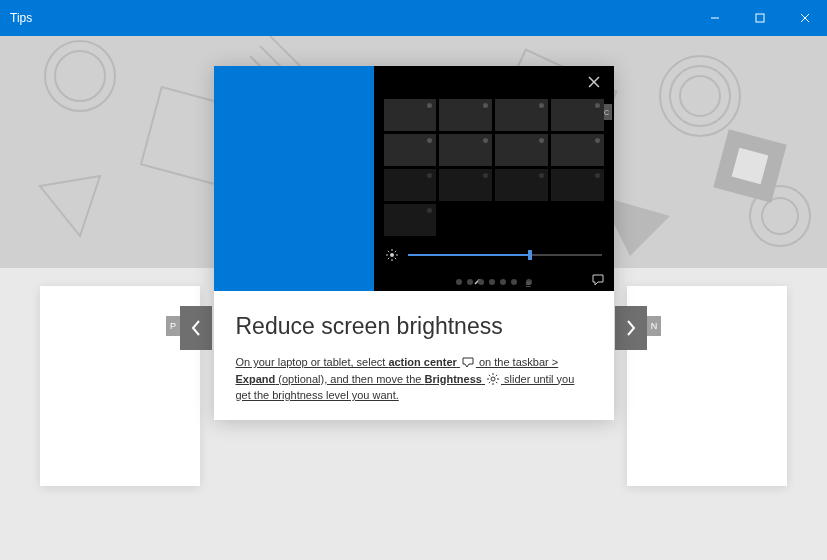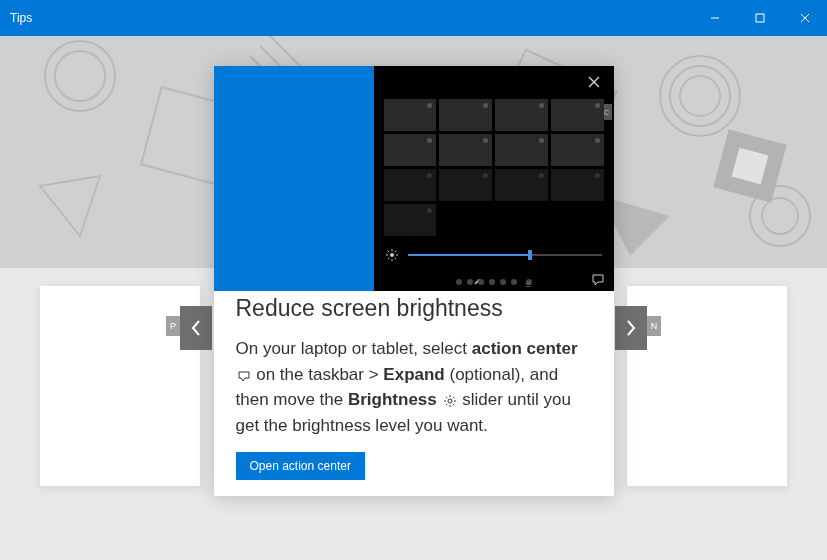--- a/index.html
+++ b/index.html
@@ -32,23 +32,23 @@
 .slider-row { position: absolute; bottom: 30px; left: 12px; right: 12px; display: flex; align-items: center; gap: 10px; }
 .slider-track { flex: 1; height: 2px; background: #444; position: relative; }
 .slider-fill { position: absolute; left: 0; top: 0; height: 2px; width: 62%; background: #4a90e2; }
 .slider-thumb { position: absolute; left: 62%; top: -4px; width: 4px; height: 10px; background: #4a90e2; }
 .bottom-dots { position: absolute; bottom: 6px; left: 50%; transform: translateX(-50%); display: flex; gap: 5px; align-items: center; }
 .bottom-dots span { width: 6px; height: 6px; border-radius: 50%; background: #444; display: block; }
 .bottom-dots .equal { font-size: 10px; color: #666; margin-left: 4px; }
 .bottom-caret { position: absolute; bottom: 6px; left: 42%; color: #ccc; font-size: 10px; }
 .bottom-msg { position: absolute; bottom: 5px; right: 10px; }
 
-.card-body { padding: 4px 22px 16px 22px; }
+.card-body { padding: 22px 22px 16px 22px; }
 .card-title { font-size: 23px; font-weight: 300; color: #333; margin-bottom: 14px; }
-.card-text { font-size: 17px; color: #333; line-height: 1.5; }
+.card-text { font-size: 11px; color: #333; line-height: 1.5; text-decoration: underline; }
 .inline-icon { display: inline-block; vertical-align: -2px; margin: 0 2px; }
 .action-btn { display: inline-block; margin-top: 14px; background: #0078d7; color: #fff; padding: 7px 14px; font-size: 12px; border: none; cursor: pointer; }
 
 .card-footer { display: flex; align-items: center; padding: 12px 22px 14px 22px; gap: 14px; margin-top: 48px; }
 .footer-btn { cursor: pointer; color: #333; }
 .footer-center { flex: 1; text-align: center; font-size: 12px; color: #555; }
 
 .nav-arrow { position: absolute; top: 270px; width: 32px; height: 44px; background: #6f6f6f; color: #fff; display: flex; align-items: center; justify-content: center; cursor: pointer; }
 .nav-arrow.left { left: 180px; }
 .nav-arrow.right { right: 180px; }
@@ -208,18 +208,17 @@
                 <line x1="6" y1="10" x2="6" y2="12"></line>
                 <line x1="0" y1="6" x2="2" y2="6"></line>
                 <line x1="10" y1="6" x2="12" y2="6"></line>
                 <line x1="1.8" y1="1.8" x2="3.2" y2="3.2"></line>
                 <line x1="8.8" y1="8.8" x2="10.2" y2="10.2"></line>
                 <line x1="1.8" y1="10.2" x2="3.2" y2="8.8"></line>
                 <line x1="8.8" y1="3.2" x2="10.2" y2="1.8"></line>
               </g>
             </svg></span><span> slider until you get the brightness level you want.</span>
       </p>
-      <button class="action-btn">Open action center</button>
     </div>
 
 
   </div>
 </div>
 
 </body></html>

